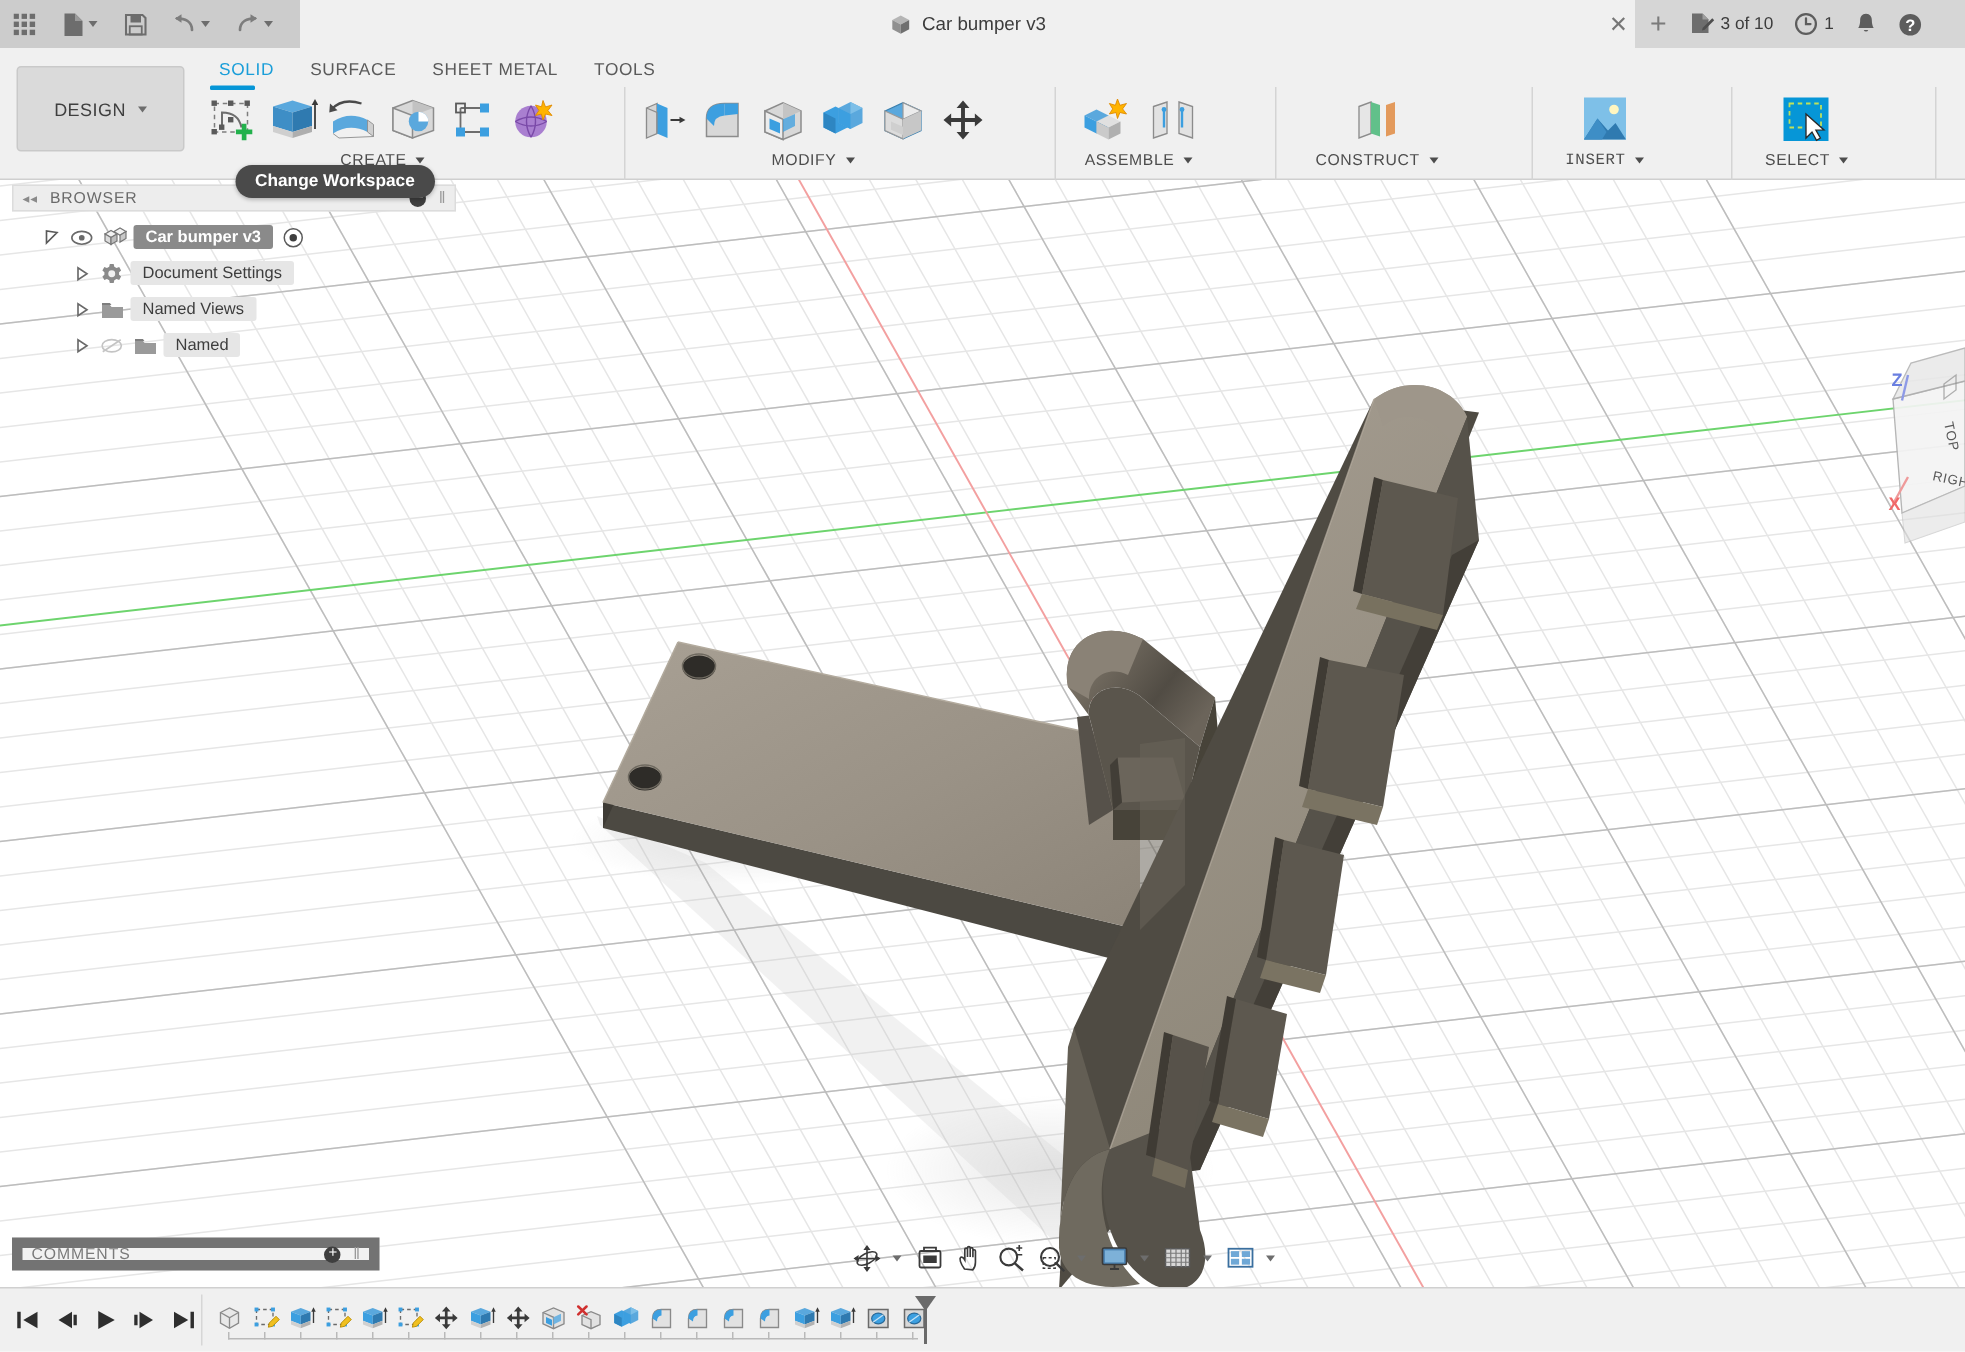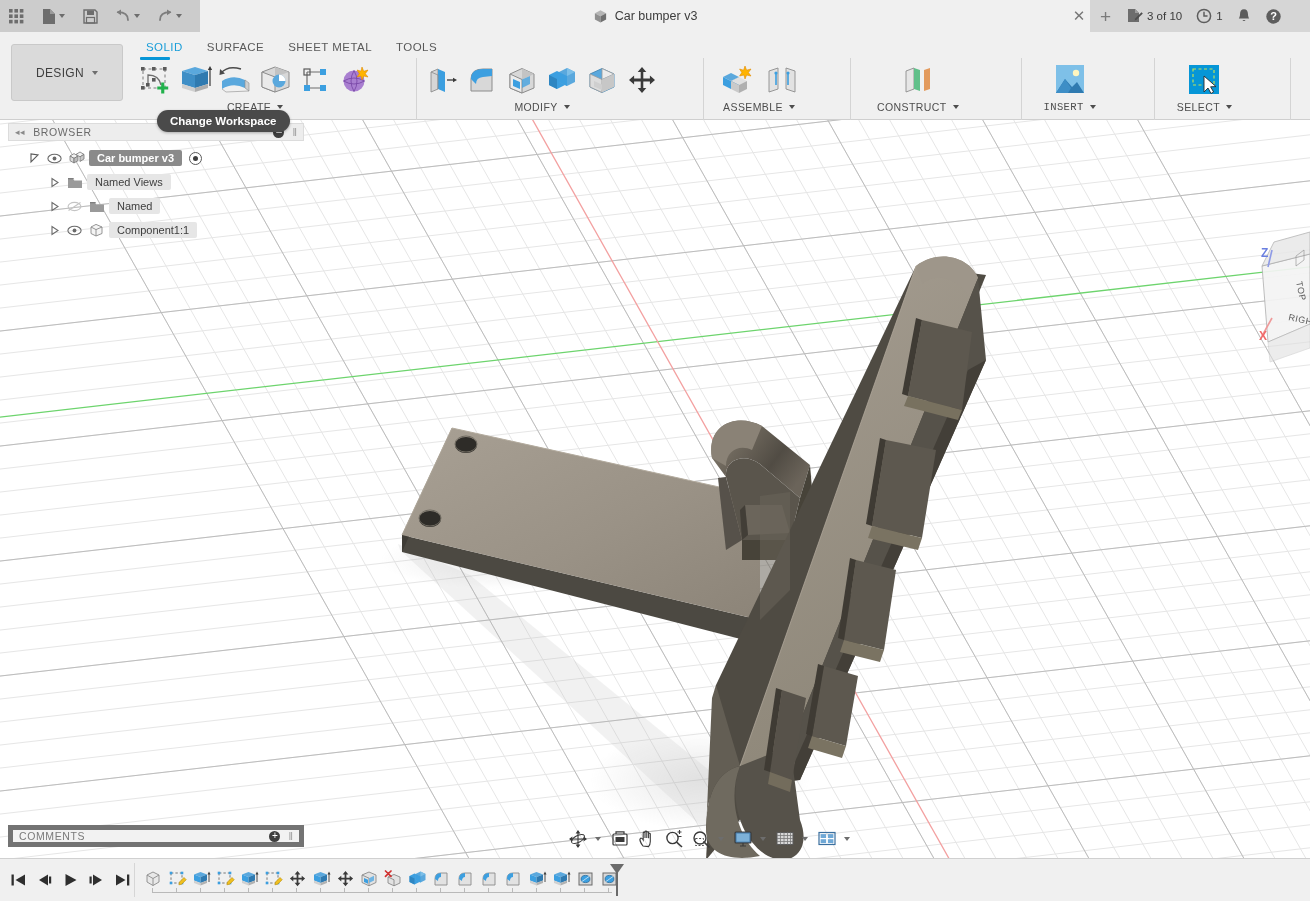--- a/index.html
+++ b/index.html
@@ -131,22 +131,22 @@
   }
   .trow.sel .tlabel{ background:#8a8a8a; color:#ffffff; font-weight:bold; }
   .radio{
     width:13px;height:13px;border-radius:50%;border:1.5px solid #5a5a5a;background:#fff;
     display:flex;align-items:center;justify-content:center;margin-left:4px;cursor:pointer;
   }
   .radio i{ width:5px;height:5px;border-radius:50%;background:#3f3f3f; display:block;}
 
   
   .comments{
-    position:absolute; left:8px; top:825px; width:296px; height:22px; z-index:30;
-    background:#f2f2f2; border:5px solid #737373; display:flex; align-items:center;
+    position:absolute; left:8px; top:825px; width:245px; height:22px; z-index:30;
+    background:#f2f2f2; border:7px solid #737373; display:flex; align-items:center;
     padding:0 6px; gap:8px;
   }
   .cm-title{ font-size:10.5px; color:#7a7a7a; letter-spacing:.6px;}
 
   
   .navbar{
     position:absolute; left:565px; top:826px; height:26px; z-index:30;
     display:flex; align-items:center; gap:1px;
   }
   .nb{ height:24px; display:flex; align-items:center; justify-content:center; padding:0 3px; cursor:pointer; border-radius:2px;}
@@ -786,20 +786,34 @@
               <path d="M7 3.4 L11 1 L15 3.4 L11 5.8 Z" fill="#f2f2f2" stroke="#777" stroke-width=".8"></path>
               <path d="M11 5.8 L15 3.4 L15 8 L11 10.4 Z" fill="#c8c8c8" stroke="#777" stroke-width=".8"></path>
             </svg>
         </span>
         <span class="tlabel">Car bumper v3</span>
         <span class="radio">
             <i></i>
           </span>
       </div>
 
+      <div class="trow" style="padding-left:38px;">
+        <span class="twist">
+          <svg width="11" height="11" viewBox="0 0 11 11">
+              <path d="M3 1.5 L3 9.5 L9 5.5 Z" fill="none" stroke="#6a6a6a" stroke-width="1.1"></path>
+            </svg>
+        </span>
+        <span class="ticon">
+          <svg width="15" height="15" viewBox="0 0 15 15">
+              <path d="M6.2 1 h2.6 l.4 1.8 1.5 .85 1.75-.6 1.3 2.25-1.35 1.2v1.7l1.35 1.2-1.3 2.25-1.75-.6-1.5 .85-.4 1.8H6.2l-.4-1.8-1.5-.85-1.75 .6-1.3-2.25 1.35-1.2v-1.7L1.25 5.3l1.3-2.25 1.75 .6 1.5-.85Z" fill="#8a8a8a"></path>
+              <circle cx="7.5" cy="7.5" r="2.3" fill="#f0f0f0"></circle>
+            </svg>
+        </span>
+        <span class="tlabel">Document Settings</span>
+      </div>
 
       <div class="trow" style="padding-left:38px;">
         <span class="twist">
           <svg width="11" height="11" viewBox="0 0 11 11">
               <path d="M3 1.5 L3 9.5 L9 5.5 Z" fill="none" stroke="#6a6a6a" stroke-width="1.1"></path>
             </svg>
         </span>
         <span class="ticon">
           <svg width="16" height="13" viewBox="0 0 16 13">
               <path d="M1 3 h5 l1.4 1.6 H15 V12 H1 Z" fill="#9a9a9a"></path>
@@ -823,41 +837,20 @@
         </span>
         <span class="ticon">
           <svg width="16" height="13" viewBox="0 0 16 13">
               <path d="M1 3 h5 l1.4 1.6 H15 V12 H1 Z" fill="#9a9a9a"></path>
               <path d="M1 2 h5.3 l1 1.3 H1 Z" fill="#7e7e7e"></path>
             </svg>
         </span>
         <span class="tlabel">Named</span>
       </div>
 
-      <div class="trow" style="padding-left:38px;">
-        <span class="twist">
-          <svg width="11" height="11" viewBox="0 0 11 11">
-              <path d="M3 1.5 L3 9.5 L9 5.5 Z" fill="none" stroke="#6a6a6a" stroke-width="1.1"></path>
-            </svg>
-        </span>
-        <span class="eye">
-          <svg width="15" height="11" viewBox="0 0 15 11">
-              <ellipse cx="7.5" cy="5.5" rx="6.6" ry="4.3" fill="none" stroke="#6a6a6a" stroke-width="1.1"></ellipse>
-              <circle cx="7.5" cy="5.5" r="1.9" fill="#6a6a6a"></circle>
-            </svg>
-        </span>
-        <span class="ticon">
-          <svg width="15" height="14" viewBox="0 0 15 14">
-              <path d="M2 4 L7 1.4 L13 4 L13 10.5 L7 13 L2 10.5 Z" fill="#f4f4f4" stroke="#8a8a8a" stroke-width=".9"></path>
-              <path d="M2 4 L7 6.6 L7 13" fill="none" stroke="#8a8a8a" stroke-width=".9"></path>
-              <path d="M7 6.6 L13 4" fill="none" stroke="#8a8a8a" stroke-width=".9"></path>
-            </svg>
-        </span>
-        <span class="tlabel">Component1:1</span>
-      </div>
 
     </div>
   </div>
 
   <div class="comments">
     <span class="cm-title">COMMENTS</span>
     <span class="bh-spacer"></span>
     <span class="bh-dot">+</span>
     <span class="bh-grip">‖</span>
   </div>

